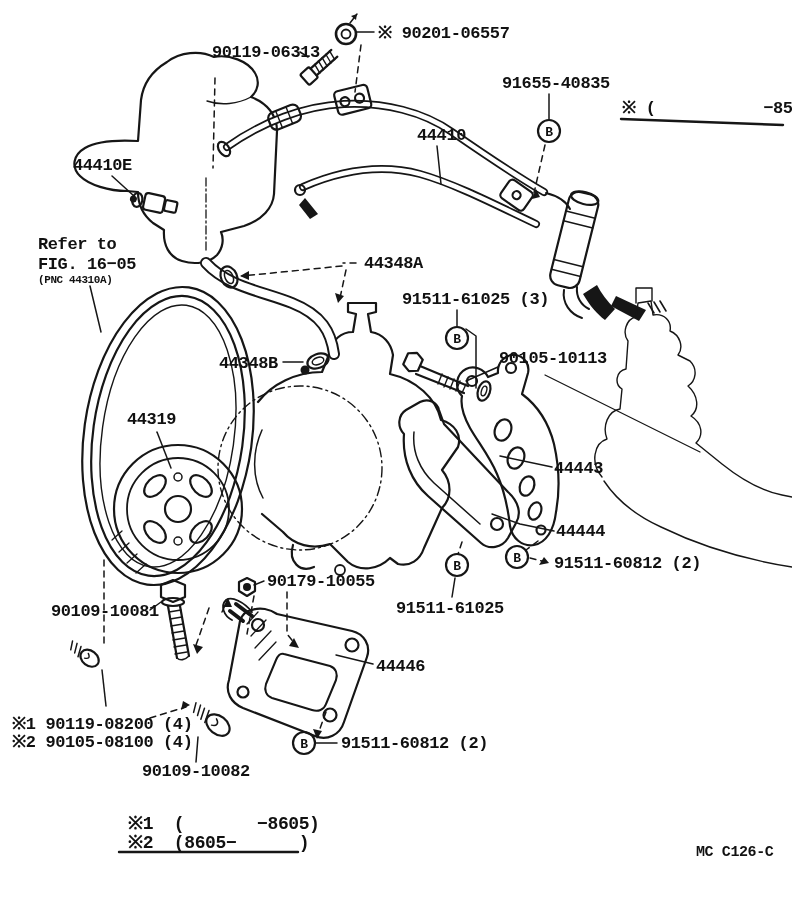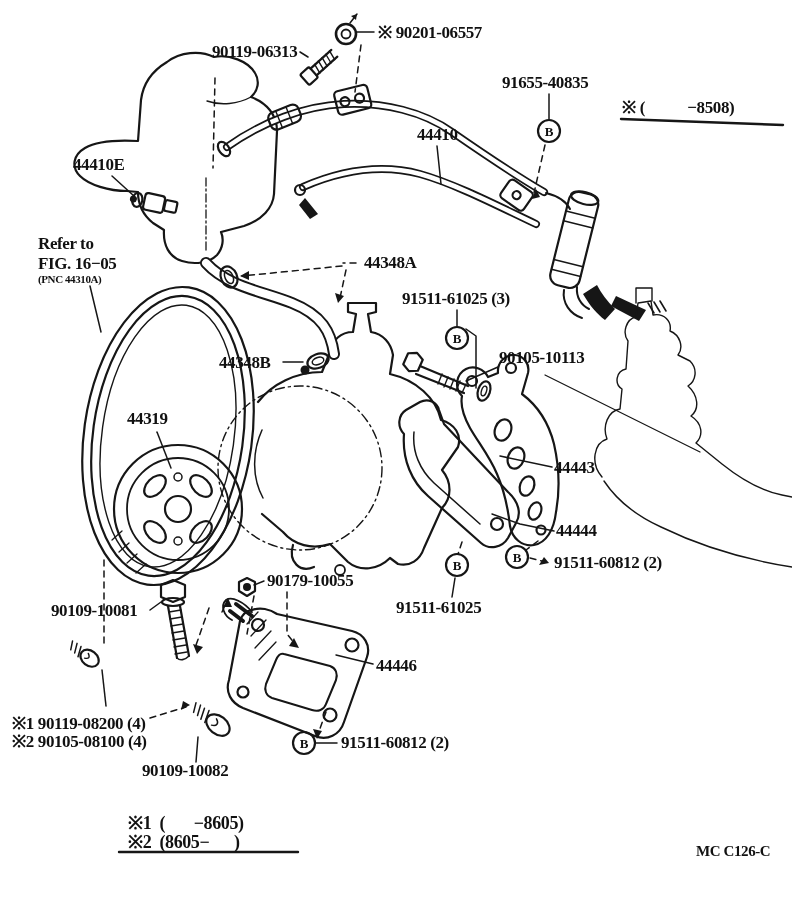--- a/index.html
+++ b/index.html
@@ -1,17 +1,17 @@
 <!DOCTYPE html>
 <html><head>
 <meta charset="utf-8">
 <style>
   html,body{margin:0;padding:0;background:#fff;}
   #canvas{position:relative;width:792px;height:922px;background:#fff;overflow:hidden;
-          font-family:Liberation Serif, serif;}
+          font-family:Liberation Mono, monospace;}
   svg{position:absolute;top:0;left:0;}
   text{fill:#111;font-weight:bold;letter-spacing:-0.4px;}
   .lbl{font-size:17px;}
   .lbl-sm{font-size:11px;}
   .lbl-note{font-size:18px;}
   .lbl-code{font-size:15px;}
   .bletter{font-size:13px;text-anchor:middle;}
 </style>
 </head>
 <body>

